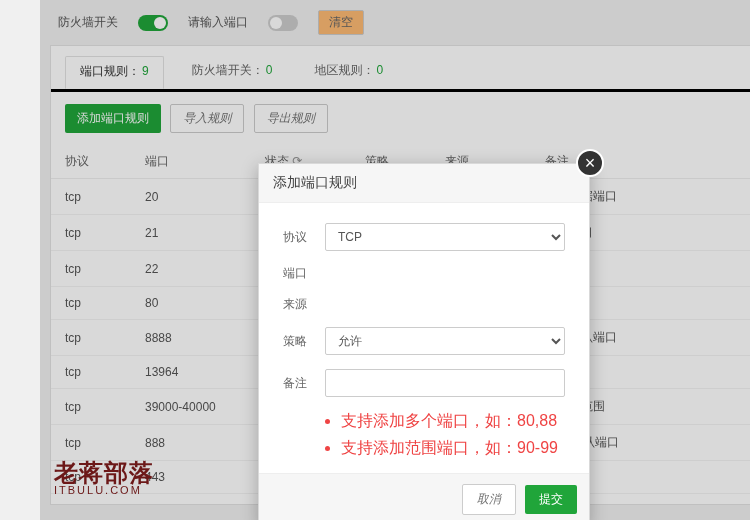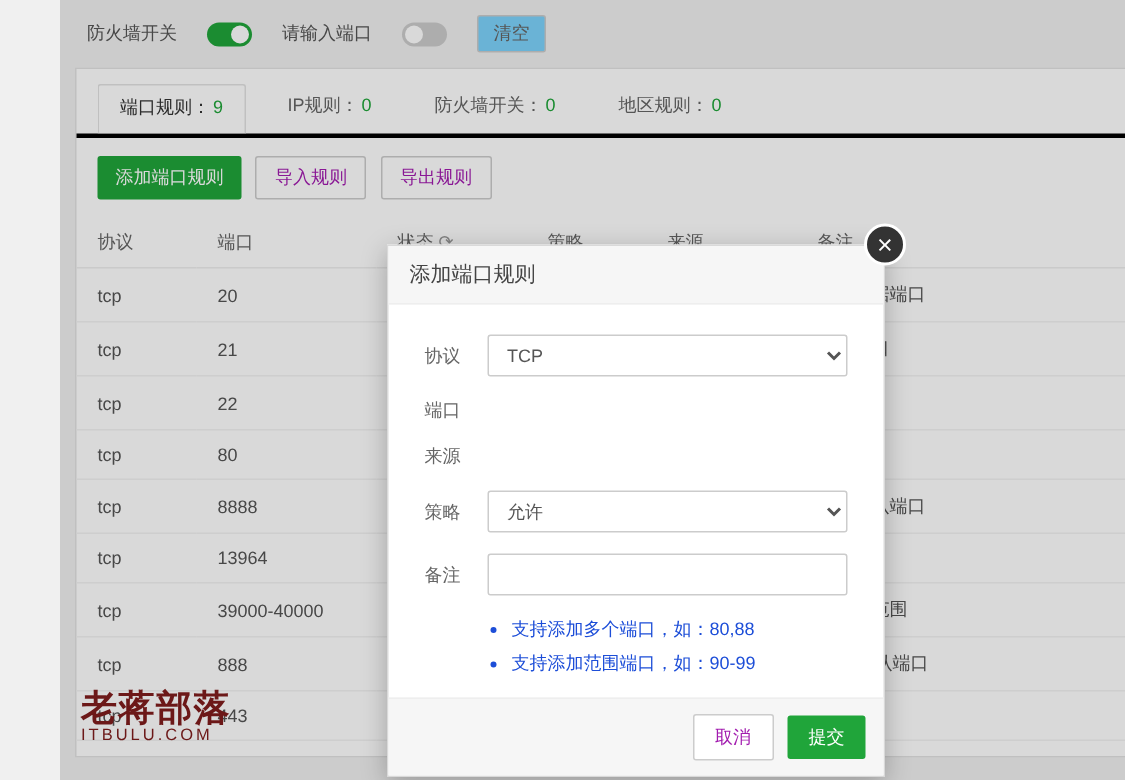--- a/index.html
+++ b/index.html
@@ -38,21 +38,21 @@
     width: 12px; height: 12px; background: #fff; border-radius: 50%;
     position: absolute; top: 2px;
   }
   .switch.on  { background: #20a53a; }
   .switch.on  .knob { right: 2px; }
   .switch.off { background: #ccc; }
   .switch.off .knob { left: 2px; }
 
   .log-path { color: #20a53a; }
   .btn-ghost {
-    border: 1px solid #ccc; background: #7dd3fc;
+    border: 1px solid #ccc; background: #fdba74;
     padding: 3px 10px; font-size: 12px; color: #666;
     border-radius: 2px;
   }
 
   
   .card {
     margin: 0 10px;
     background: #fff;
     border: 1px solid #e2e2e2;
     padding: 0 0 10px 0;
@@ -73,23 +73,23 @@
   .tab.active .cnt { color: #20a53a; }
   .tab:first-child.active { border:1px solid #e2e2e2; border-bottom-color:#fff; border-radius:2px 2px 0 0; }
 
   .toolbar { padding: 12px 14px; }
   .btn-green {
     background: #20a53a; color: #fff; border: none;
     padding: 6px 12px; font-size: 12px; border-radius: 2px;
     margin-right: 6px; cursor: pointer;
   }
   .btn-outline {
-    background: #fff; color: #a21caf; border: 1px solid #ccc;
+    background: #fff; color: #737373; border: 1px solid #ccc;
     padding: 5px 12px; font-size: 12px; border-radius: 2px;
-    margin-right: 6px; cursor: pointer;
+    margin-right: 6px; cursor: pointer; font-style: italic;
   }
 
   table { width: 100%; border-collapse: collapse; }
   th {
     text-align: left; font-weight: 500; color: #666;
     padding: 8px 14px; border-bottom: 1px solid #eee;
   }
   td {
     padding: 9px 14px; border-bottom: 1px solid #f2f2f2; color: #555;
   }
@@ -125,21 +125,21 @@
   .modal-body { padding: 20px 24px 8px 24px; }
   .form-row { display: flex; align-items: center; margin-bottom: 14px; }
   .form-row label {
     width: 42px; text-align: left; color: #666; font-size: 12px;
   }
   .form-row select, .form-row input[type=text] {
     flex: 1; height: 28px; border: 1px solid #ccc; border-radius: 2px;
     padding: 0 8px; font-size: 12px; color: #555; background: #fff;
   }
   .form-row input::placeholder { color: #bbb; }
-  .hint-list { list-style: disc; padding-left: 58px; color: #1d4ed8; font-size: 12px; }
+  .hint-list { list-style: disc; padding-left: 58px; color: #ef4444; font-size: 16px; }
   .hint-list li { margin-bottom: 6px; }
 
   .modal-foot {
     background: #f6f6f6; border-top: 1px solid #eee;
     padding: 10px 12px; text-align: right;
   }
   .modal-foot .btn-outline, .modal-foot .btn-green { margin-right: 0; margin-left: 6px; padding:6px 14px; }
 </style>
 </head>
 <body>
@@ -155,23 +155,20 @@
     <span class="switch off">
         <span class="knob"></span>
       </span>
     <button class="btn-ghost">清空</button>
   </div>
 
   <div class="card">
     <div class="tabs">
       <div class="tab active">
         <span>端口规则：</span><span class="cnt">9</span>
-      </div>
-      <div class="tab">
-        <span>IP规则：</span><span class="cnt">0</span>
       </div>
       <div class="tab">
         <span>防火墙开关：</span><span class="cnt">0</span>
       </div>
       <div class="tab">
         <span>地区规则：</span><span class="cnt">0</span>
       </div>
     </div>
 
     <div class="toolbar">

